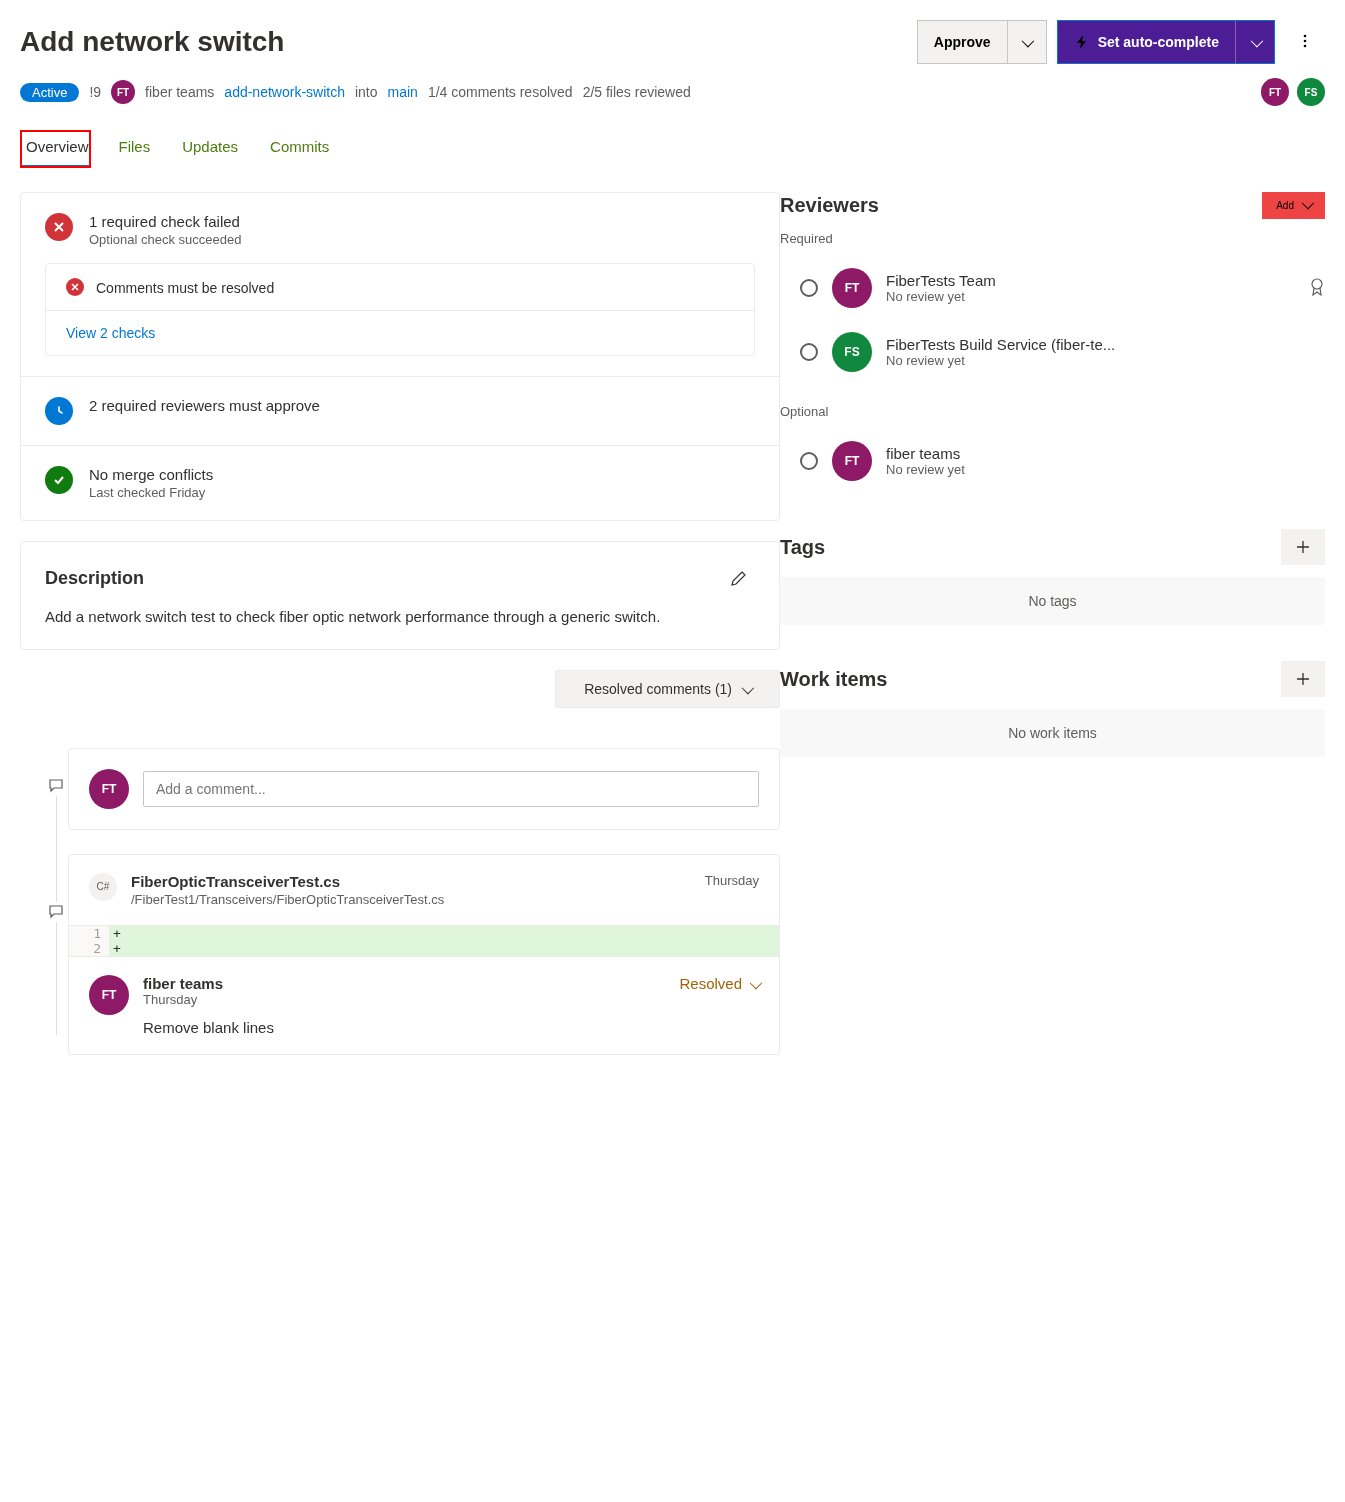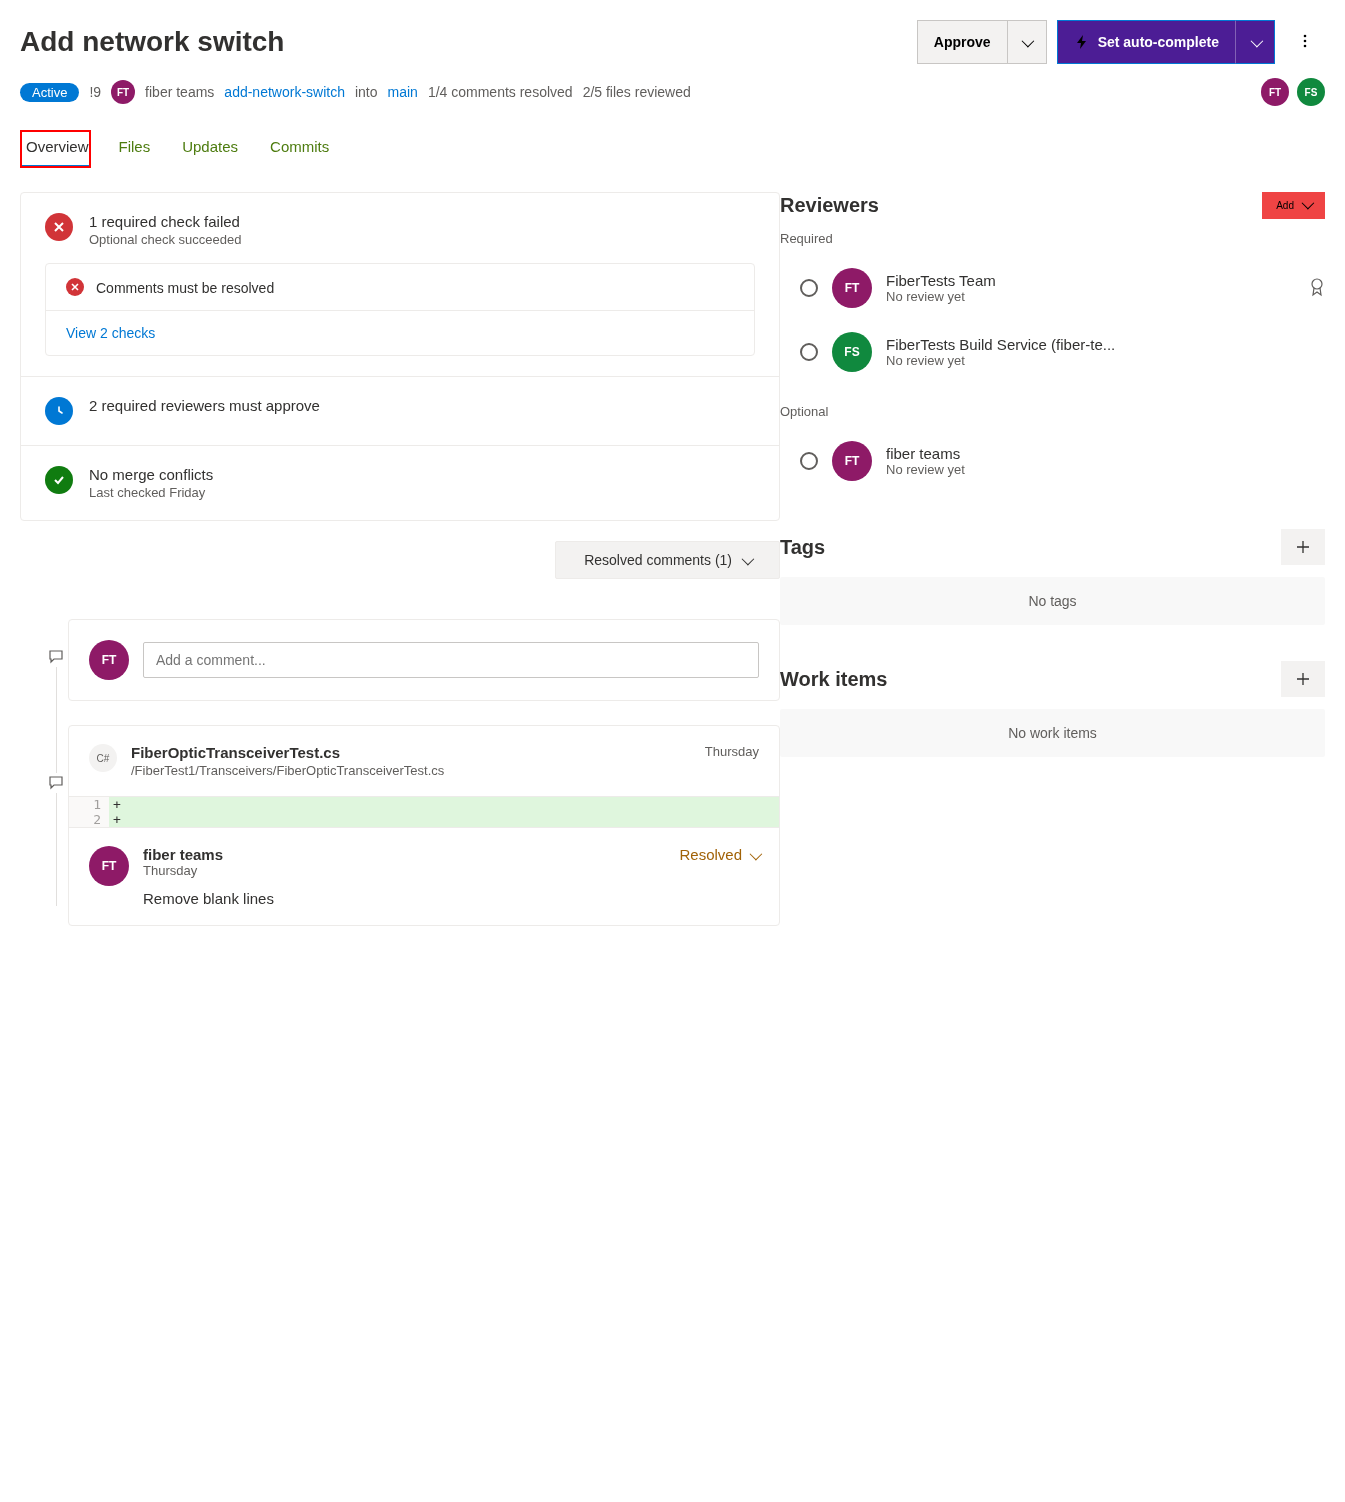--- a/index.html
+++ b/index.html
@@ -227,20 +227,33 @@
                 </svg>
             </div>
             <div>
               <div class="status-title">No merge conflicts</div>
               <div class="status-sub">Last checked Friday</div>
             </div>
           </div>
         </div>
       </div>
 
+      <div class="card">
+        <div class="card-section">
+          <div class="desc-header">
+            <div class="desc-title">Description</div>
+            <div class="edit-btn">
+              <svg width="16" height="16" viewBox="0 0 16 16">
+                  <path d="M11 2l3 3-9 9-4 1 1-4 9-9z" fill="none" stroke="#323130" stroke-width="1.2"></path>
+                </svg>
+            </div>
+          </div>
+          <div class="desc-body">Add a network switch test to check fiber optic network performance through a generic switch.</div>
+        </div>
+      </div>
 
       <div class="comments-filter">
         <div class="filter-btn">
           <span>Resolved comments (1)</span>
           <span class="chevron-down"></span>
         </div>
       </div>
 
       <div class="timeline">
         <div class="timeline-icon" style="top:28px;">

